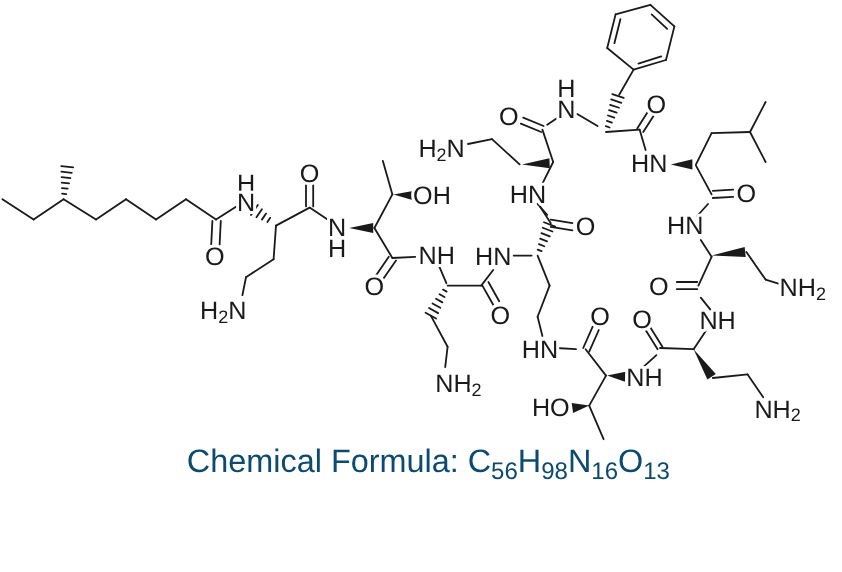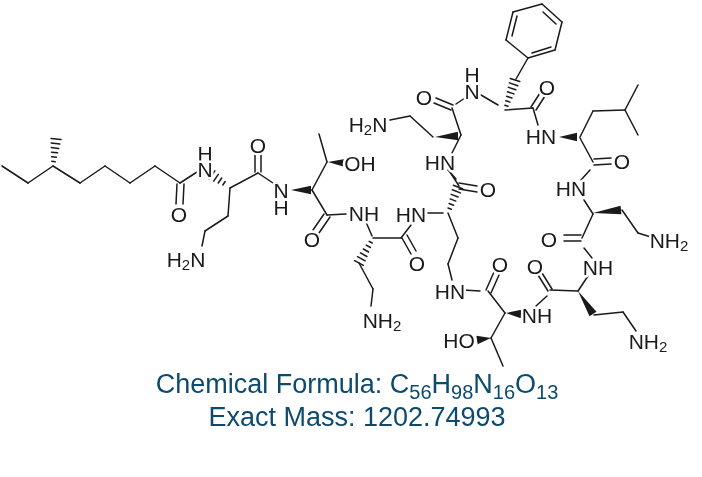--- a/index.html
+++ b/index.html
@@ -202,15 +202,14 @@
         <text x="669" y="240" text-anchor="middle" class="atom" style="dominant-baseline:central"><tspan>N</tspan><tspan>H</tspan><tspan dy="5" font-size="15">2</tspan></text>
         <text x="535" y="266" text-anchor="middle" class="atom" style="dominant-baseline:central"><tspan>O</tspan></text>
         <text x="537" y="315" text-anchor="middle" class="atom" style="dominant-baseline:central"><tspan>N</tspan><tspan>H</tspan></text>
         <text x="648" y="341" text-anchor="middle" class="atom" style="dominant-baseline:central"><tspan>N</tspan><tspan>H</tspan><tspan dy="5" font-size="15">2</tspan></text>
         <text x="459" y="340" text-anchor="middle" class="atom" style="dominant-baseline:central"><tspan>H</tspan><tspan>O</tspan></text>
       </g>
   </svg>
 
   <div class="caption" id="caption-formula"><span>Chemical Formula: </span><span id="formula-tokens"><span>C</span><sub>56</sub><span>H</span><sub>98</sub><span>N</span><sub>16</sub><span>O</span><sub>13</sub></span></div>
 
-  <div class="caption" id="caption-mass">Exact Mass: 1202.74993</div>
 
 </div>
 
 </body></html>

